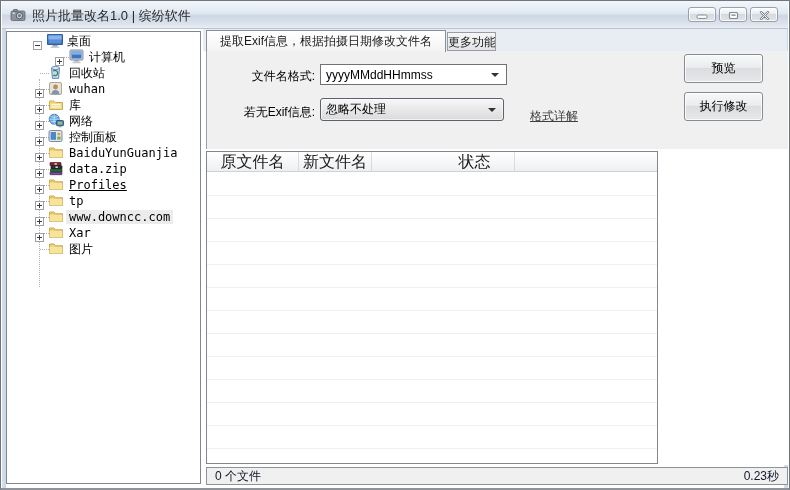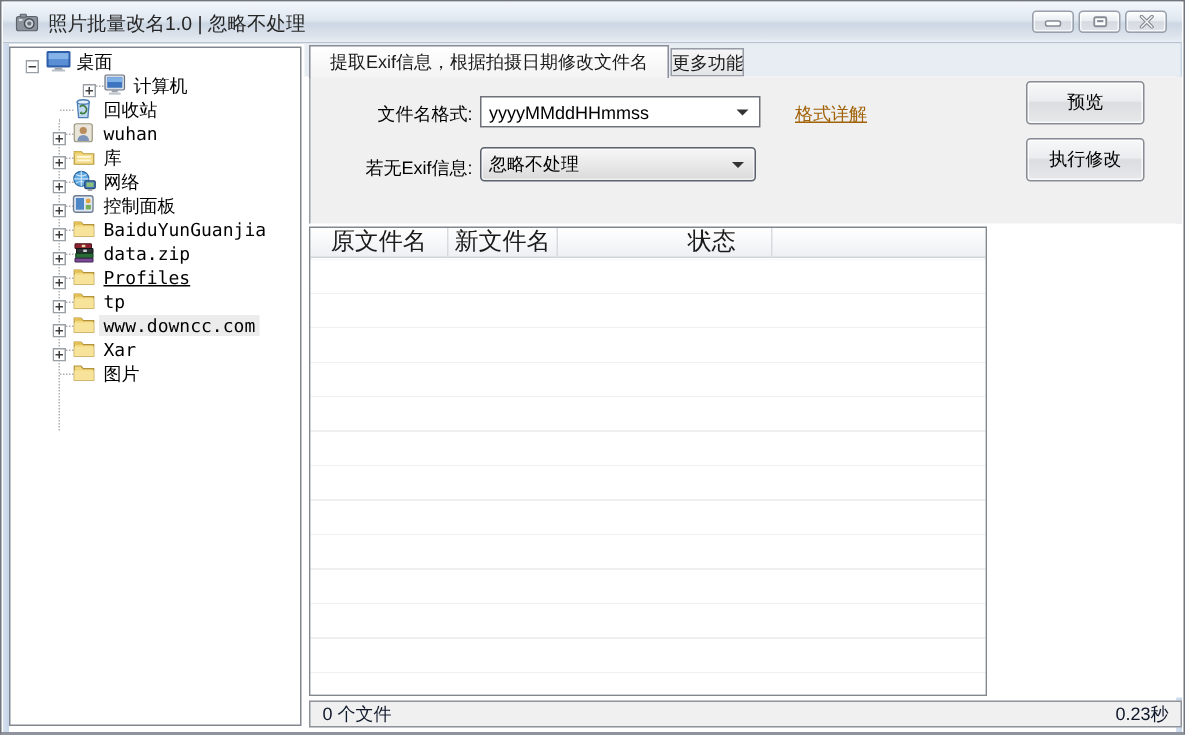--- a/index.html
+++ b/index.html
@@ -41,21 +41,21 @@
   .form-panel { position:absolute; left:205px; top:50px; width:582px; height:98px; background:#f0f0f0;
     border-left:1px solid #9aa0a8; z-index:2; }
   .form-label { position:absolute; font-size:12px; color:#000; text-align:right; white-space:nowrap; }
   .combo { position:absolute; background:#fff; border:1px solid #6e7177; display:flex; align-items:center; cursor:default; }
   .combo-text { flex:1; font-size:12px; color:#000; padding-left:5px; white-space:nowrap; overflow:hidden; }
   .combo-text.mono { font-family:Liberation Sans, sans-serif; }
   .combo-arrow { width:0; height:0; border-left:4px solid transparent; border-right:4px solid transparent;
     border-top:4px solid #333; margin-right:7px; }
   .combo.dropdown { border:1px solid #5a626d; border-radius:3px;
     background:linear-gradient(#f7f7f7,#e6e6e6 60%,#dadada); box-shadow:inset 0 0 0 1px rgba(255,255,255,.6); }
-  .help-link { position:absolute; font-size:12px; color:#a16207; text-decoration:underline; cursor:pointer; white-space:nowrap; }
+  .help-link { position:absolute; font-size:12px; color:#404040; text-decoration:underline; cursor:pointer; white-space:nowrap;margin-top:40px; }
   .action-btn { position:absolute; left:477px; width:79px; height:29px; border:1px solid #878c94; border-radius:3px;
     background:linear-gradient(#f7f8f8,#ebecee 45%,#dbdde0 50%,#e6e8ea);
     box-shadow:inset 0 0 0 1px rgba(255,255,255,.8);
     font-size:12px; color:#000; font-family:"Liberation Sans", sans-serif; cursor:default; }
   
   .page-white { position:absolute; left:205px; top:148px; width:582px; height:316px; background:#fff; }
   .file-table { position:absolute; left:205px; top:150px; width:452px; height:313px; background:#fff;
     border:1px solid #82878f; overflow:hidden; }
   .thead { display:flex; height:20px; background:linear-gradient(#ffffff,#f5f6f8 60%,#edeff2);
     border-bottom:1px solid #cfd2d6; }
@@ -76,21 +76,21 @@
   <div class="titlebar">
     <span class="app-icon">
       <svg width="16" height="16" viewBox="0 0 16 16">
         <rect x="1" y="4" width="14" height="9.5" rx="1.5" fill="#8d939c" stroke="#5c626b" stroke-width="0.8"></rect>
         <rect x="3.5" y="2.5" width="4" height="2" rx="0.5" fill="#8d939c" stroke="#5c626b" stroke-width="0.8"></rect>
         <circle cx="9.5" cy="8.7" r="3.2" fill="#c9cfd6" stroke="#474d55" stroke-width="0.9"></circle>
         <circle cx="9.5" cy="8.7" r="1.4" fill="#6a7078"></circle>
         <rect x="2.6" y="5.6" width="2.4" height="1.4" rx="0.4" fill="#d7dbe0"></rect>
       </svg>
     </span>
-    <span class="title-text">照片批量改名1.0 | 忽略不处理</span>
+    <span class="title-text">照片批量改名1.0 | 缤纷软件</span>
     <div class="win-controls" id="win-controls">
         <div class="winbtn">
           <span><svg width="12" height="8" viewBox="0 0 12 8">
               <rect x="1" y="3" width="10" height="3.4" rx="1.4" fill="#fcfdfd" stroke="#858b94" stroke-width="1"></rect>
             </svg></span>
         </div>
         <div class="winbtn">
           <span><svg width="11" height="9" viewBox="0 0 11 9">
               <rect x="1.5" y="1.5" width="8" height="6" rx="1" fill="#fcfdfd" stroke="#858b94" stroke-width="1.2"></rect>
               <rect x="3.4" y="3.4" width="4.2" height="1.4" fill="#858b94"></rect>
@@ -104,21 +104,21 @@
         </div>
       </div>
   </div>
 
   <div class="edge left"></div>
   <div class="edge right"></div>
   <div class="tabstrip-bg"></div>
 
   <div class="tree-panel" id="tree">
     <div class="tree-guide"></div>
-  <div class="tree-row" style="top: 1px;">
+  <div class="tree-row" style="top: 1px; margin-left: 16px;">
         <span class="expander" style="left: 10px;"><svg width="9" height="9" viewBox="0 0 9 9">
             <rect x="0.5" y="0.5" width="8" height="8" fill="#fff" stroke="#9aa0a6"></rect>
             <line x1="2" y1="4.5" x2="7" y2="4.5" stroke="#3c3c3c" stroke-width="1"></line>
           </svg></span>
         <span class="node-icon" style="left: 23px;"><svg width="18" height="15" viewBox="0 0 18 15">
             <rect x="1" y="1" width="16" height="11" rx="1" fill="#2f5fa8"></rect>
             <rect x="2.4" y="2.4" width="13.2" height="8.2" fill="#5a8fd6"></rect>
             <rect x="2.4" y="2.4" width="13.2" height="4" fill="#86b3e8"></rect>
             <rect x="6.5" y="12" width="5" height="1.6" fill="#9aa1ab"></rect>
             <rect x="4.5" y="13.4" width="9" height="1.3" rx="0.6" fill="#b9bfc7"></rect>

